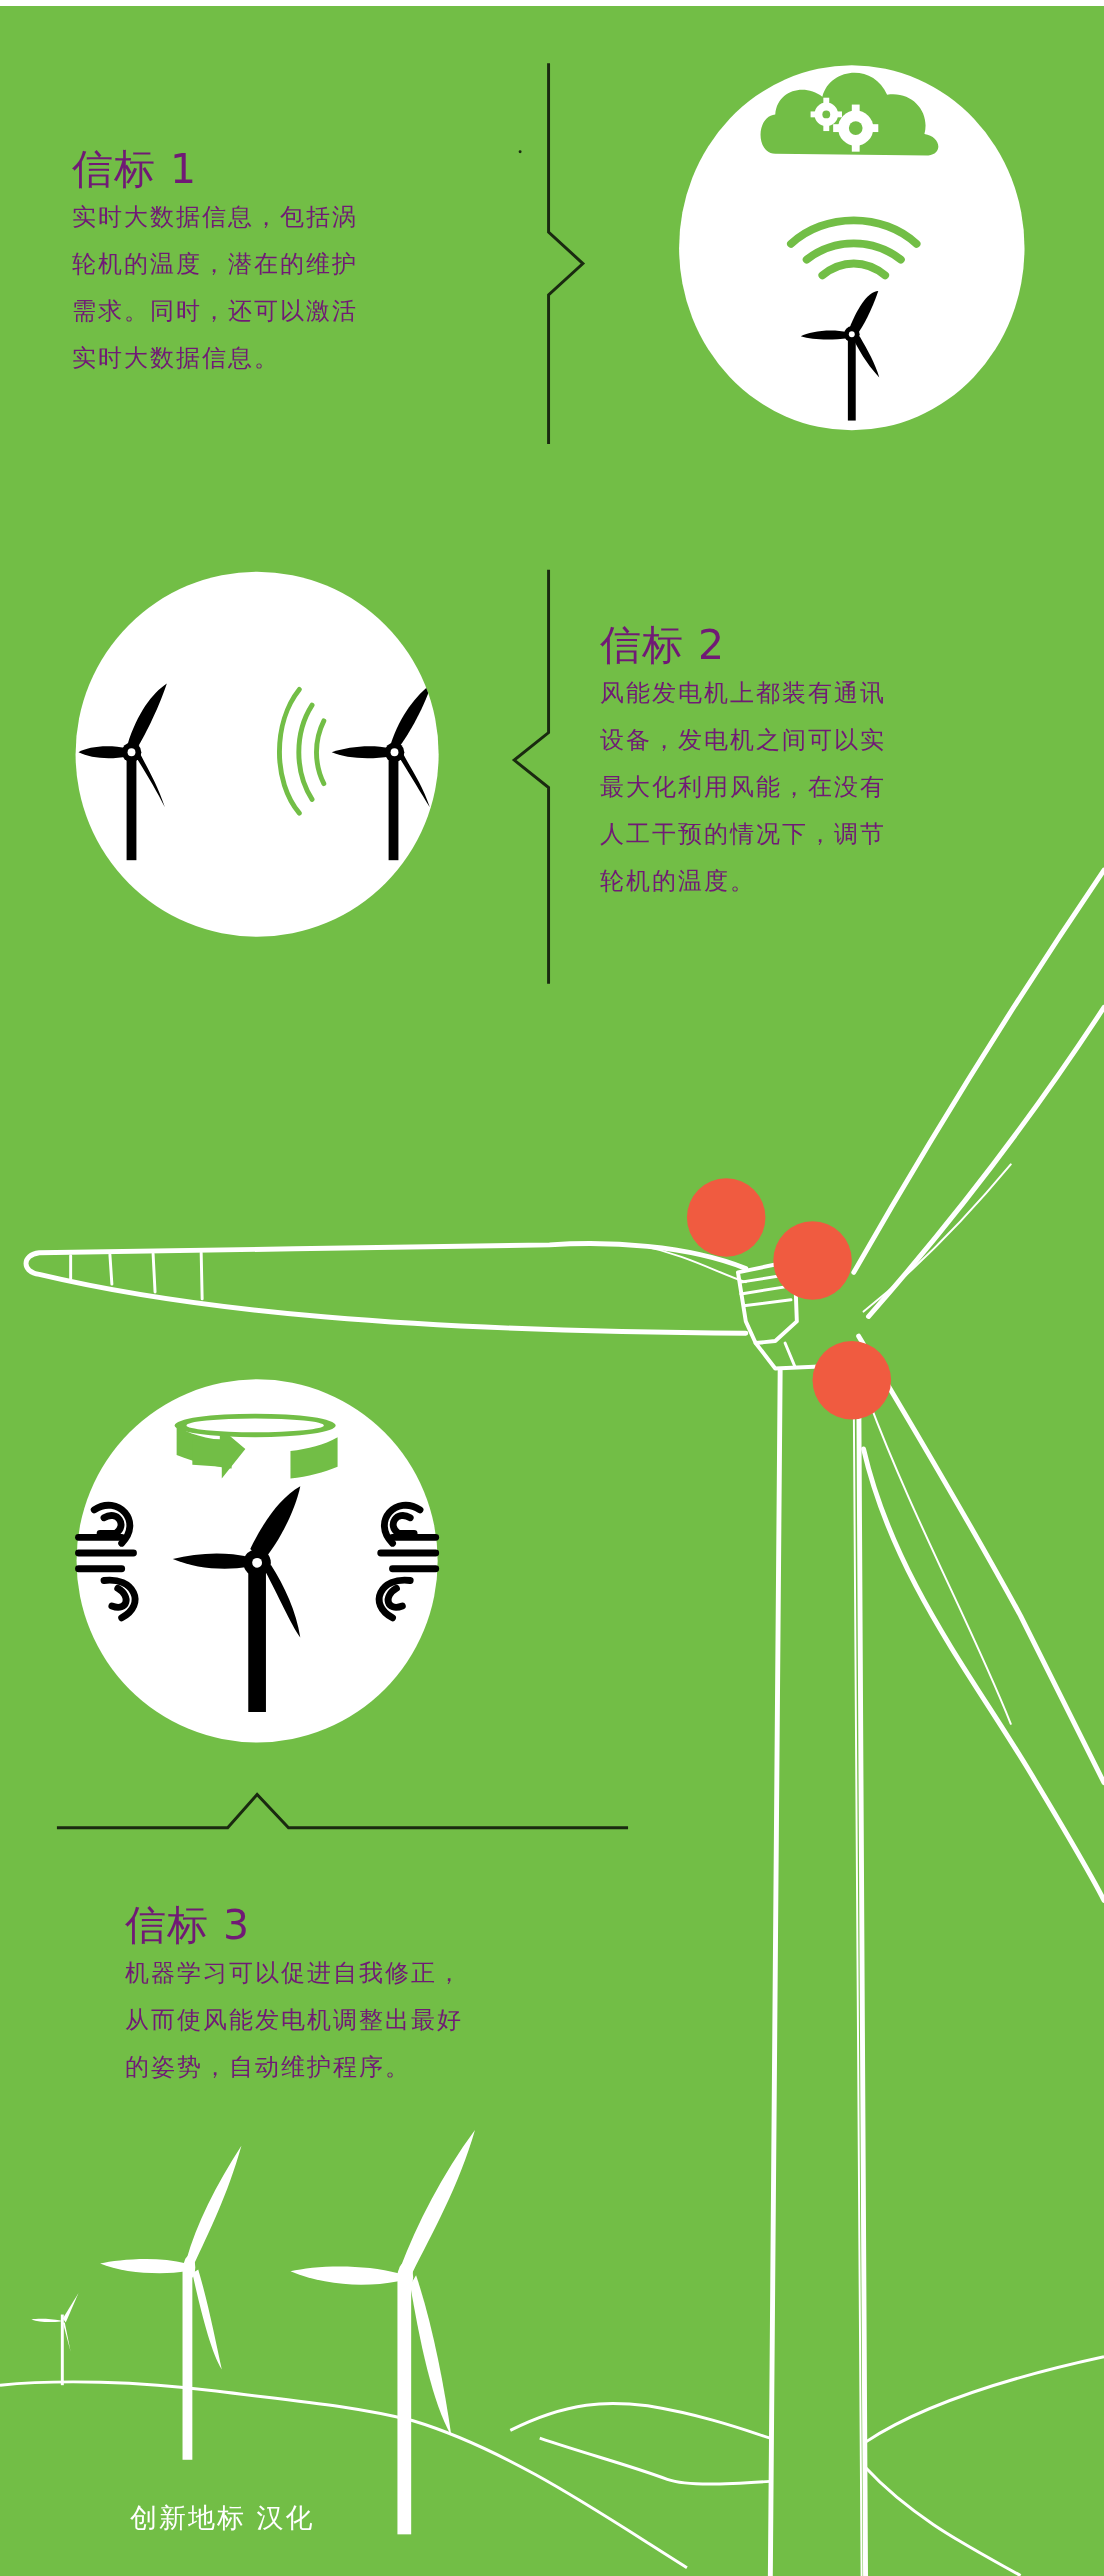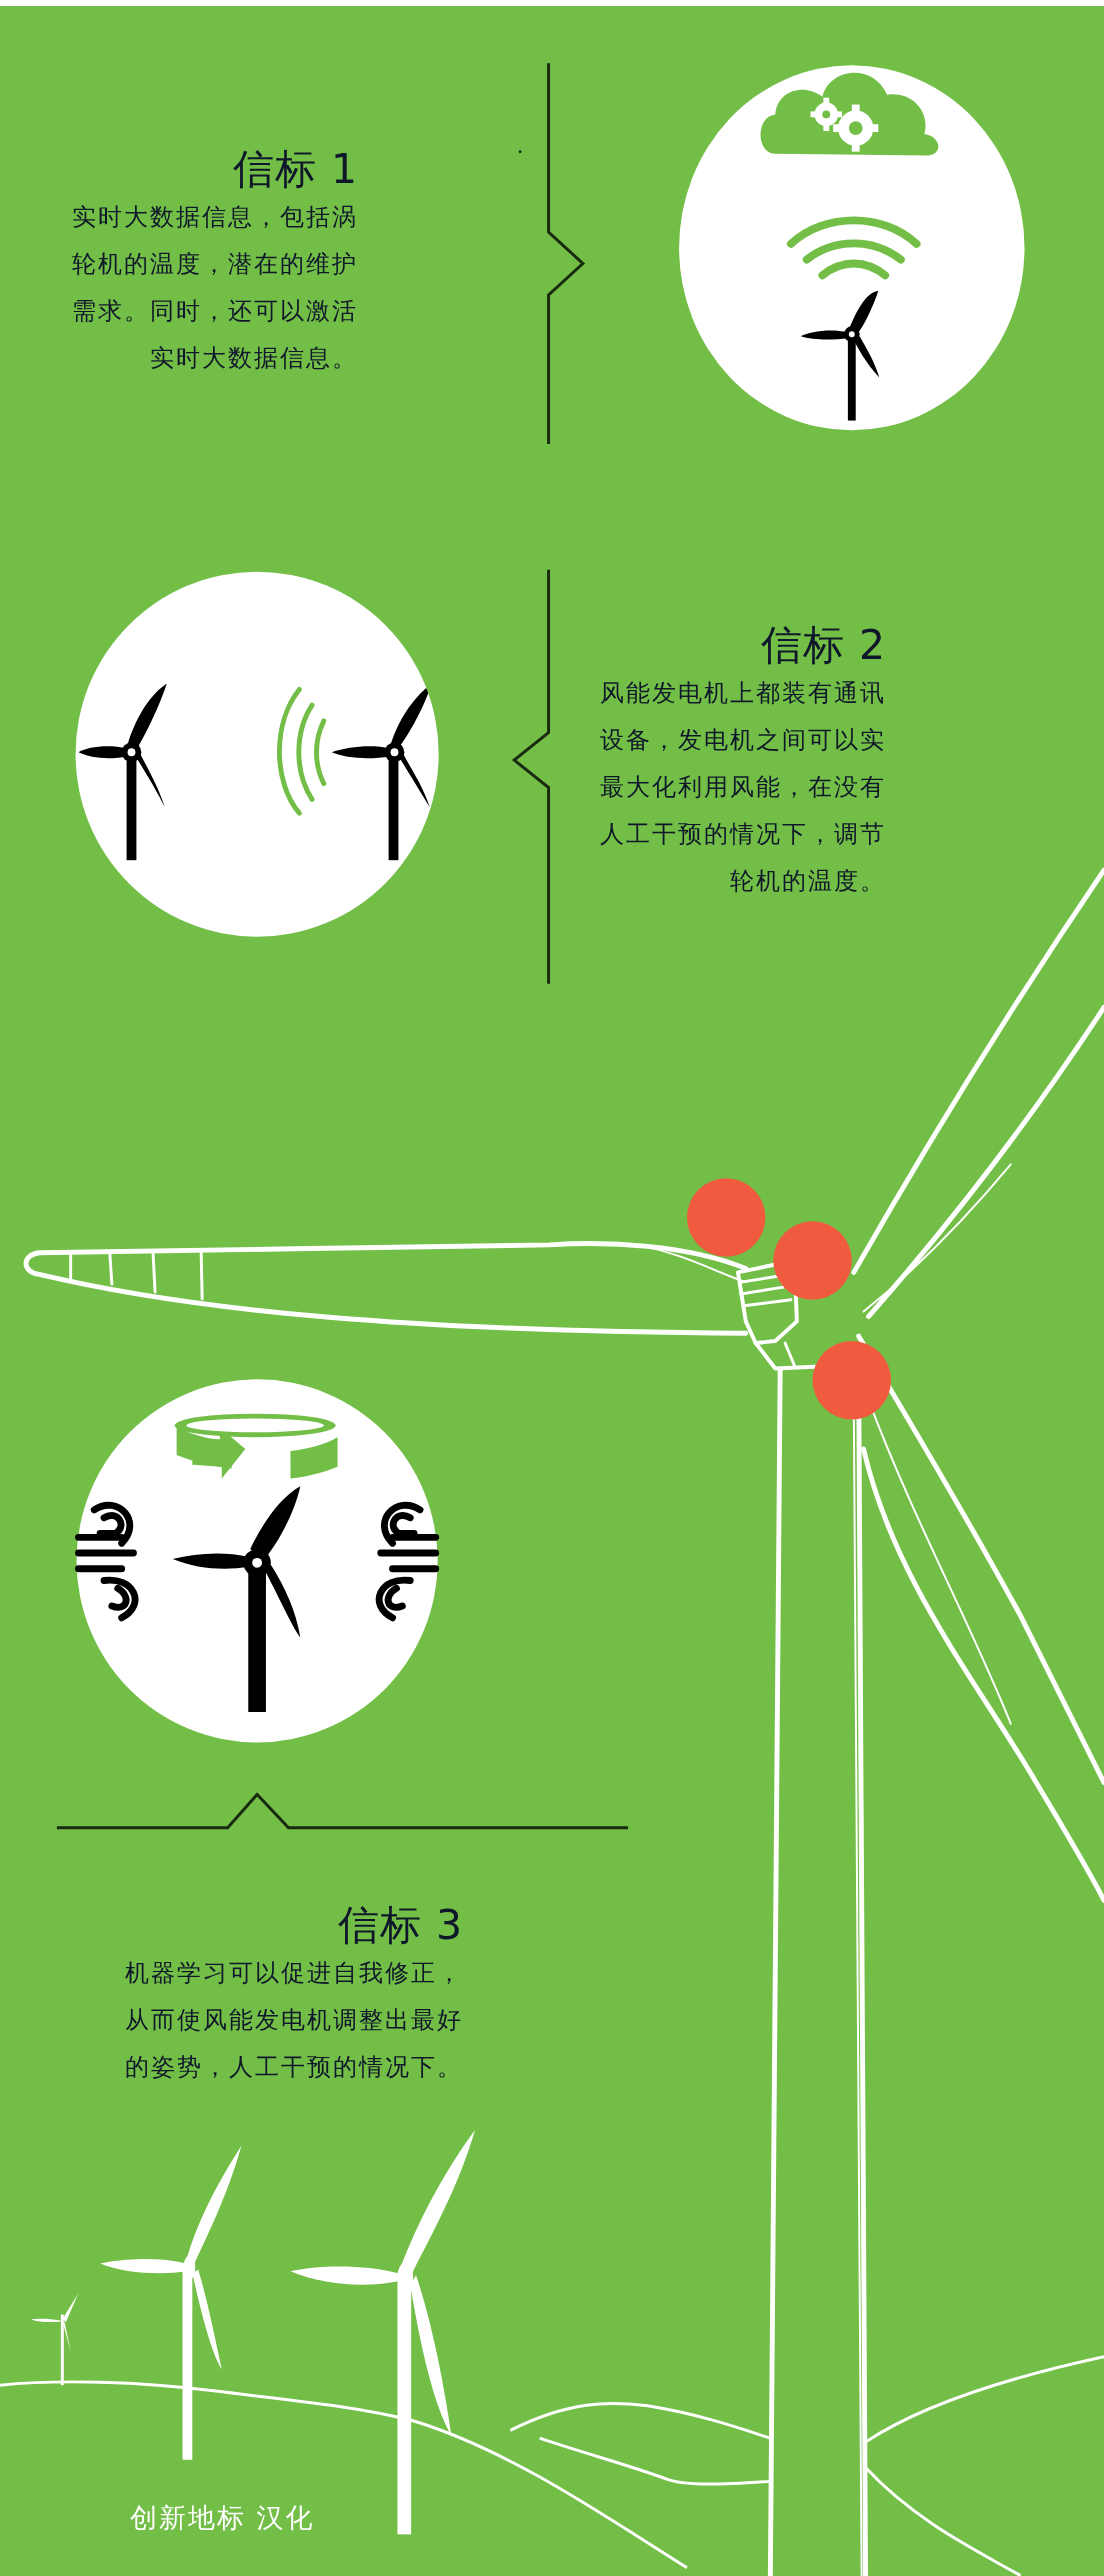--- a/index.html
+++ b/index.html
@@ -1,20 +1,20 @@
 <!DOCTYPE html>
 <html><head>
 <meta charset="utf-8">
 <style>
   html, body { margin: 0; padding: 0; background: #ffffff; }
   body { width: 1104px; height: 2576px; position: relative; overflow: hidden;
          font-family: "DejaVu Sans", "Liberation Sans", sans-serif; }
   .canvas { position: absolute; left: 0; top: 5.9px; width: 1104px; height: 2570px; background: #72be46; overflow: hidden; }
   .art { position: absolute; left: 0; top: 0; width: 1104px; height: 2570px; }
-  .block { position: absolute; color: #0f172a; text-align: right; }
+  .block { position: absolute; color: #701a75; }
   .block .title { font-size: 41px; line-height: 49px; font-weight: normal; letter-spacing: 1px; }
   .block .body { font-size: 24px; line-height: 47px; letter-spacing: 2px; }
   .footer { position: absolute; left: 130px; top: 2494px; color: #fff; font-size: 27px; letter-spacing: 2px; }
 </style>
 </head>
 <body>
 
 <div class="canvas">
 
   <svg class="art" viewBox="0 0 1125 2618" xmlns="http://www.w3.org/2000/svg">
@@ -220,18 +220,18 @@
     <div class="body">设备，发电机之间可以实</div>
     <div class="body">最大化利用风能，在没有</div>
     <div class="body">人工干预的情况下，调节</div>
     <div class="body">轮机的温度。</div>
   </div>
 
   <div class="block" style="left:125px; top:1895px;">
     <div class="title">信标 3</div>
     <div class="body">机器学习可以促进自我修正，</div>
     <div class="body">从而使风能发电机调整出最好</div>
-    <div class="body">的姿势，人工干预的情况下。</div>
+    <div class="body">的姿势，自动维护程序。</div>
   </div>
 
   <div class="footer">创新地标 汉化</div>
 </div>
 
 
 </body></html>

